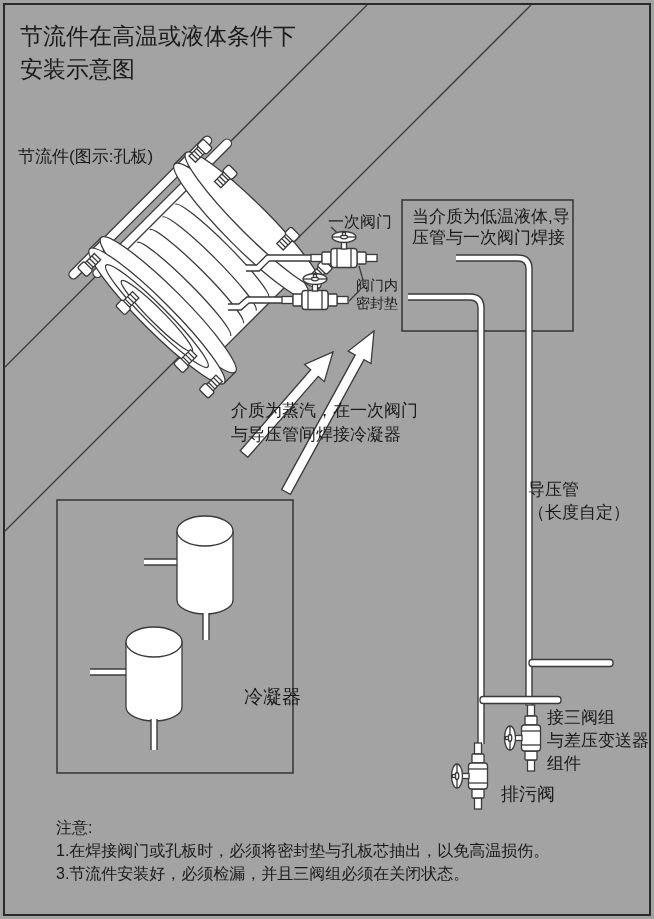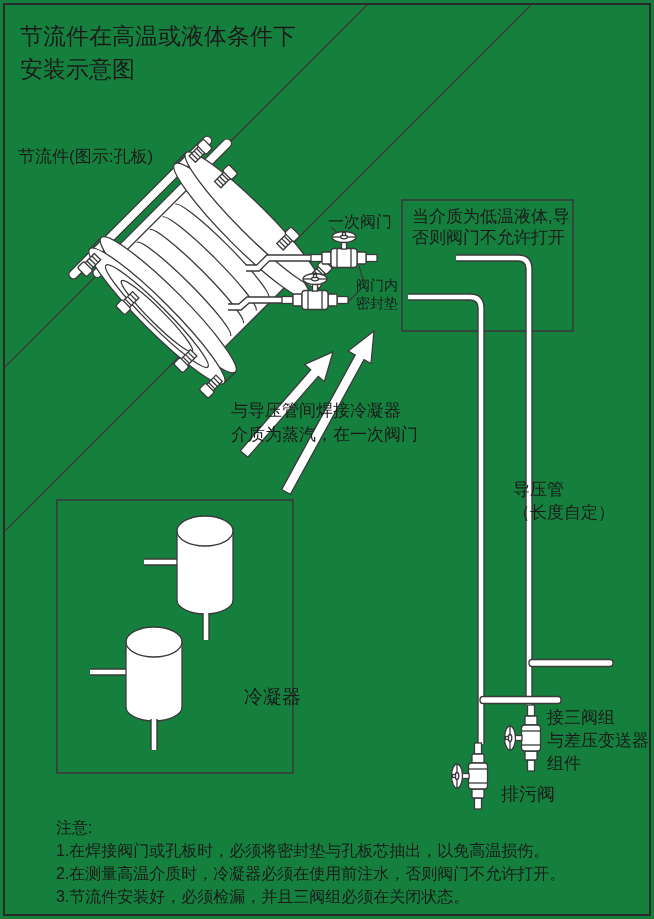--- a/index.html
+++ b/index.html
@@ -1,32 +1,32 @@
 <!DOCTYPE html>
 <html><head>
 <meta charset="utf-8">
 <style>
   html,body{margin:0;padding:0;background:#fff;}
-  #stage{position:relative;width:654px;height:919px;background:#15803d;overflow:hidden;
+  #stage{position:relative;width:654px;height:919px;background:#a3a3a3;overflow:hidden;
          font-family:"Liberation Sans","DejaVu Sans",sans-serif;color:#1a1a1a;}
   #frame{position:absolute;left:3px;top:3px;right:3px;bottom:3px;border:2px solid #2a2a2a;}
   svg{position:absolute;left:0;top:0;}
   .label{position:absolute;white-space:nowrap;color:#1a1a1a;}
   .ln{stroke:#3a3a3a;fill:none;stroke-width:1.3px;}
   .bx{stroke:#3a3a3a;fill:none;stroke-width:1.6px;}
   .wh{stroke:#3a3a3a;fill:#ffffff;stroke-width:1.3px;}
   .pipe-o{stroke:#3a3a3a;stroke-width:7.4px;fill:none;}
   .pipe-i{stroke:#ffffff;stroke-width:4.6px;fill:none;}
   .t-title{left:20px;top:20px;font-size:23px;line-height:33px;}
   .t-throttle{left:18px;top:145px;font-size:17px;}
   .t-pvalve{left:328px;top:212px;font-size:16px;}
   .t-seal{left:356px;top:276px;font-size:14px;line-height:18px;}
   .t-infobox{left:412px;top:206px;font-size:17px;line-height:21px;}
   .t-steam{left:231px;top:399px;font-size:17px;line-height:24px;}
-  .t-ppipe{left:513px;top:478px;font-size:17px;line-height:23px;}
+  .t-ppipe{left:528px;top:478px;font-size:17px;line-height:23px;}
   .t-cond{left:201px;top:684px;font-size:19px;margin-left:43px;}
   .t-3valve{left:547px;top:706px;font-size:17px;line-height:23px;}
   .t-drain{left:501px;top:782px;font-size:18px;}
   .t-notes{left:56px;top:816px;font-size:16px;line-height:23px;}
 </style>
 </head>
 <body>
 
 <div id="stage">
   <div id="frame"></div>
@@ -154,42 +154,41 @@
   <div class="label t-throttle">节流件(图示:孔板)</div>
   <div class="label t-pvalve">一次阀门</div>
 
   <div class="label t-seal">
     <div>阀门内</div>
     <div>密封垫</div>
   </div>
 
   <div class="label t-infobox">
     <div>当介质为低温液体,导</div>
-    <div>否则阀门不允许打开</div>
+    <div>压管与一次阀门焊接</div>
   </div>
 
   <div class="label t-steam">
+    <div>介质为蒸汽，在一次阀门</div>
     <div>与导压管间焊接冷凝器</div>
-    <div>介质为蒸汽，在一次阀门</div>
   </div>
 
   <div class="label t-ppipe">
     <div>导压管</div>
     <div>（长度自定）</div>
   </div>
 
   <div class="label t-cond">冷凝器</div>
 
   <div class="label t-3valve">
     <div>接三阀组</div>
     <div>与差压变送器</div>
     <div>组件</div>
   </div>
 
   <div class="label t-drain">排污阀</div>
 
   <div class="label t-notes">
     <div>注意:</div>
     <div>1.在焊接阀门或孔板时，必须将密封垫与孔板芯抽出，以免高温损伤。</div>
-    <div>2.在测量高温介质时，冷凝器必须在使用前注水，否则阀门不允许打开。</div>
     <div>3.节流件安装好，必须检漏，并且三阀组必须在关闭状态。</div>
   </div>
 </div>
 
 </body></html>

